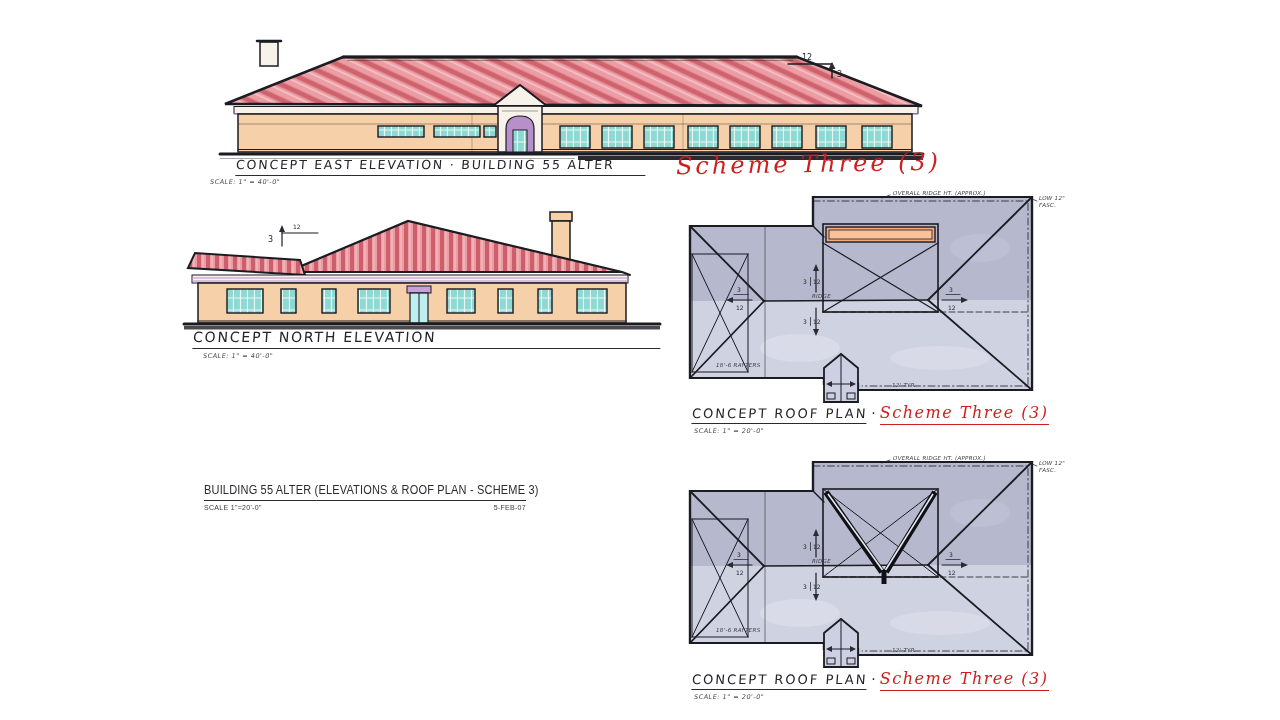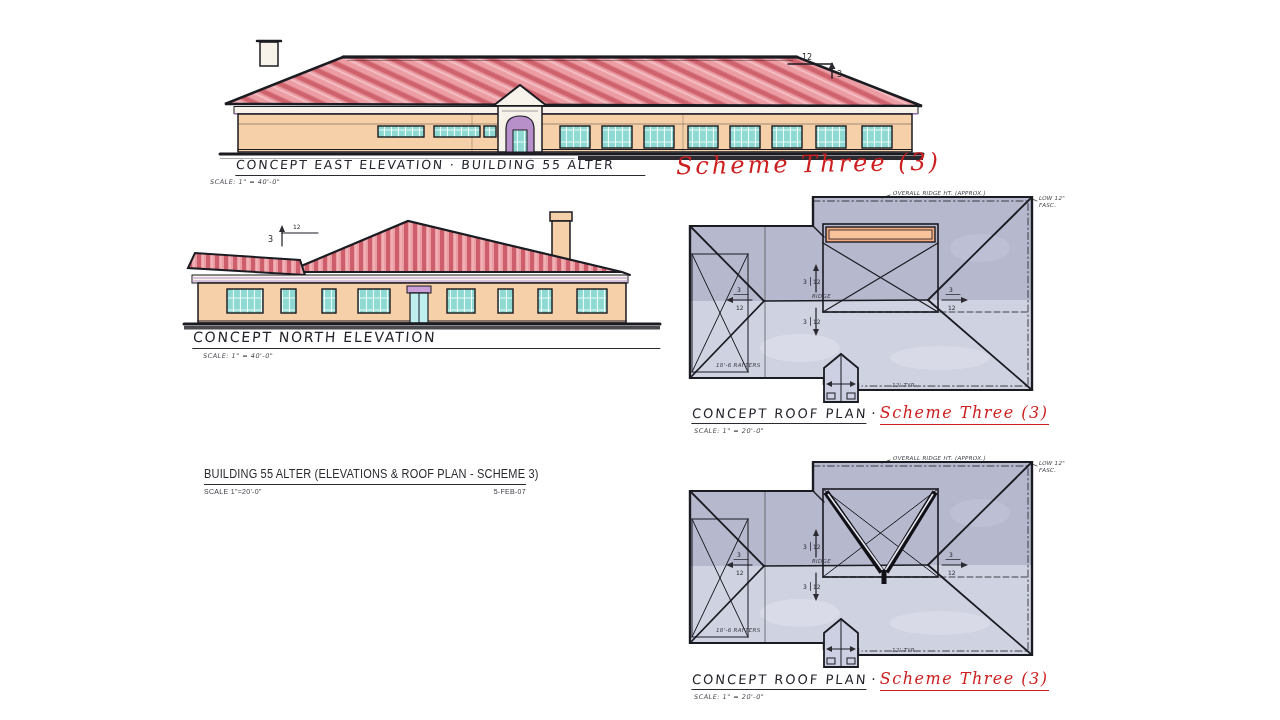--- a/index.html
+++ b/index.html
@@ -31,21 +31,21 @@
               letter-spacing:.5px;white-space:nowrap;}
   .red-script{font-family:"DejaVu Serif",serif;font-style:italic;color:var(--marker_red);
               letter-spacing:3px;white-space:nowrap;}
   .plan-title{position:absolute;white-space:nowrap;}
   .plan-title .blk{font-family:"DejaVu Sans",sans-serif;font-size:13px;letter-spacing:2px;
                    transform:skewX(-4deg);display:inline-block;color:#23242b;
                    border-bottom:1.5px solid #2a2a30;padding-bottom:2px;}
   .plan-title .sep{color:#23242b;font-size:14px;margin:0 4px;}
   .plan-title .red{font-size:16px;letter-spacing:1.5px;border-bottom:1.5px solid var(--marker_red);
                    padding-bottom:2px;display:inline-block;}
-  #title-block{position:absolute;left:204px;top:467px;width:322px;}
+  #title-block{position:absolute;left:204px;top:483px;width:322px;}
   #title-block .tb-title{font-family:"Liberation Sans","DejaVu Sans",sans-serif;font-size:12.5px;
         letter-spacing:.2px;color:#2a2a30;transform:scaleX(.88);transform-origin:left;white-space:nowrap;}
   #title-block .tb-rule{border-bottom:1.5px solid #2a2a30;margin-top:3px;}
   #title-block .tb-row{display:flex;justify-content:space-between;margin-top:3px;
         font:7px "Liberation Sans","DejaVu Sans",sans-serif;color:#3a3a42;letter-spacing:.3px;}
 </style>
 </head>
 <body>
 
 <div id="sheet">

